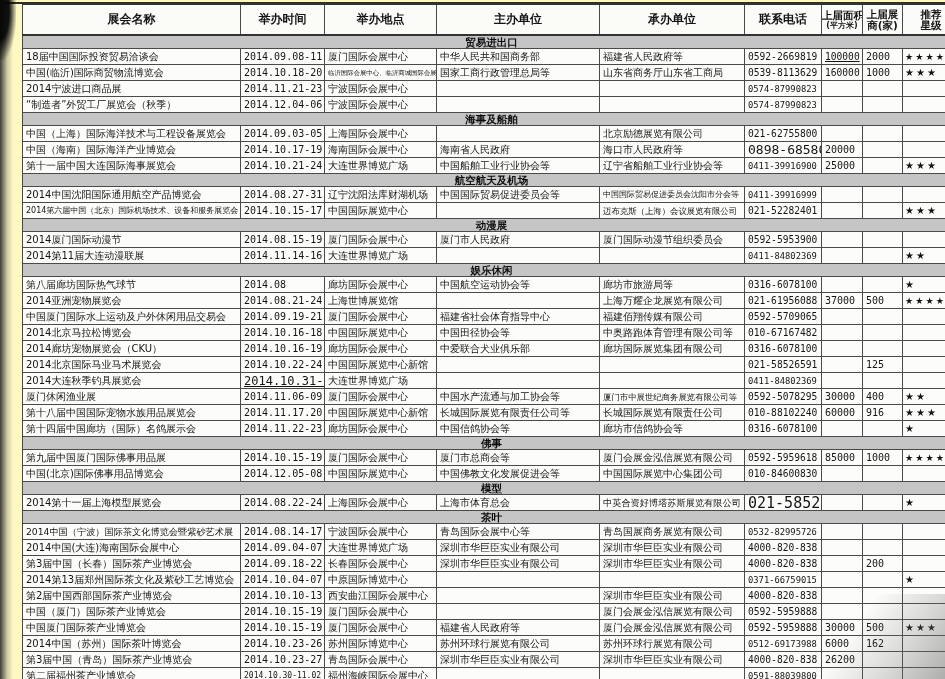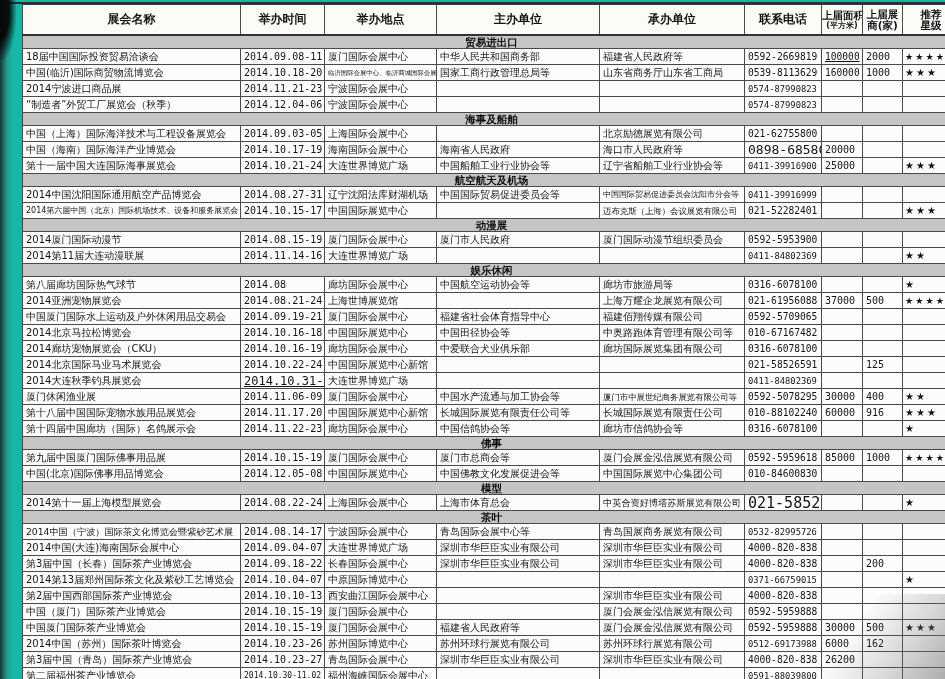--- a/index.html
+++ b/index.html
@@ -1,18 +1,18 @@
 <!DOCTYPE html>
 <html><head>
 <meta charset="utf-8">
 <style>
   html,body{margin:0;padding:0;}
   .page{
     position:relative;width:945px;height:679px;overflow:hidden;
-    background:#14b8a6;
+    background:#fef9c3;
     font-family:"DejaVu Sans","Liberation Sans",sans-serif;
     color:#141414;
   }
   
   .left-band{position:absolute;left:0;top:0;width:13px;height:679px;
     background:linear-gradient(to right,rgba(28,28,28,.85),rgba(90,90,90,.30) 55%,rgba(120,120,120,0));z-index:3;}
   .left-blob{position:absolute;left:0;top:0;width:16px;height:60px;
     background:radial-gradient(ellipse at 0% 20%,rgba(5,5,5,.95) 40%,rgba(5,5,5,0) 75%);z-index:4;}
   .top-rule{position:absolute;left:5px;top:2px;width:940px;height:2px;background:#2e2e2e;z-index:1;}
   .corner-shadow{position:absolute;right:0;bottom:0;width:160px;height:85px;

